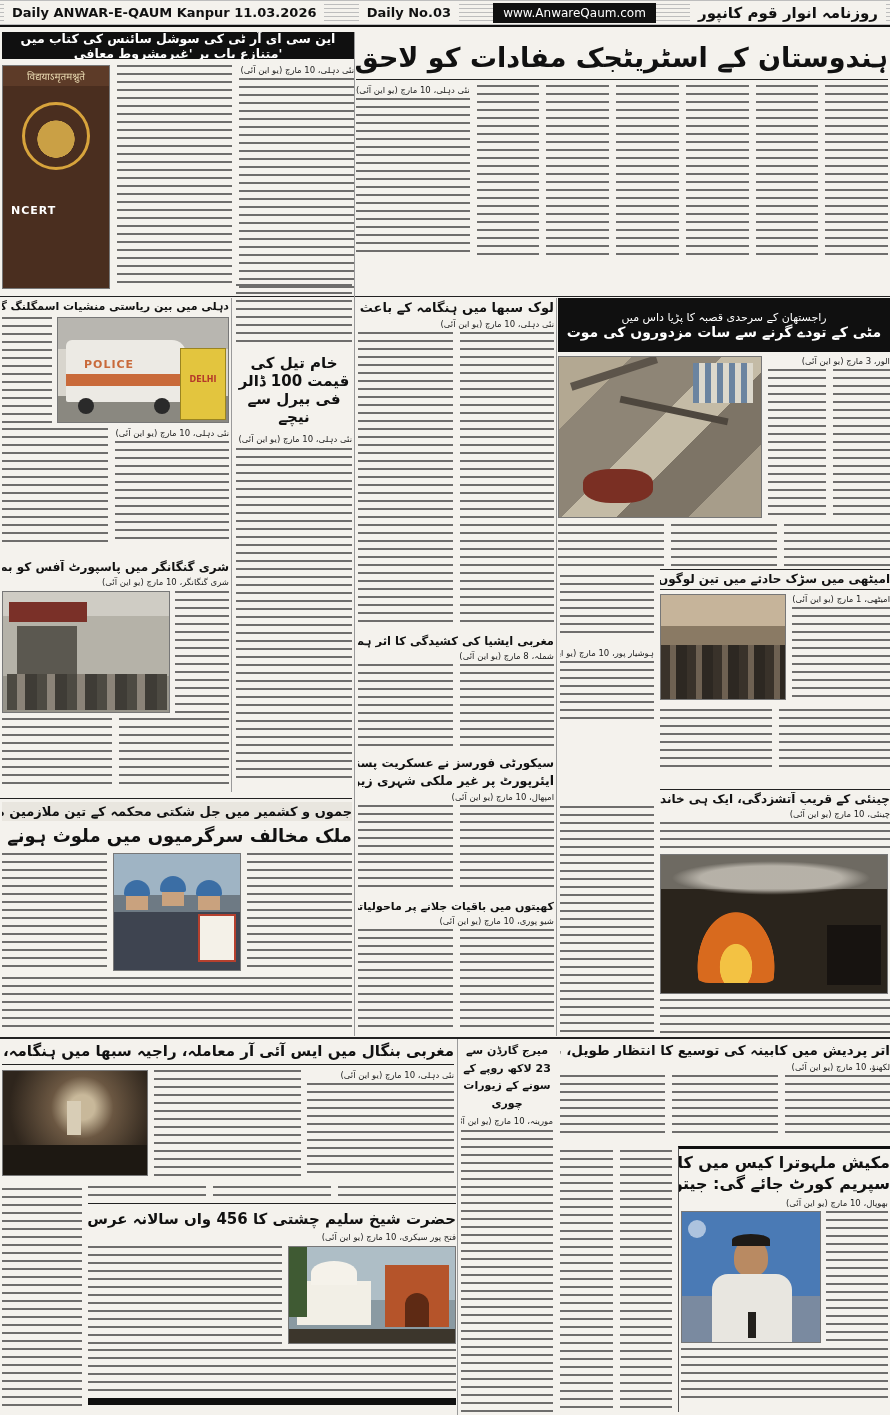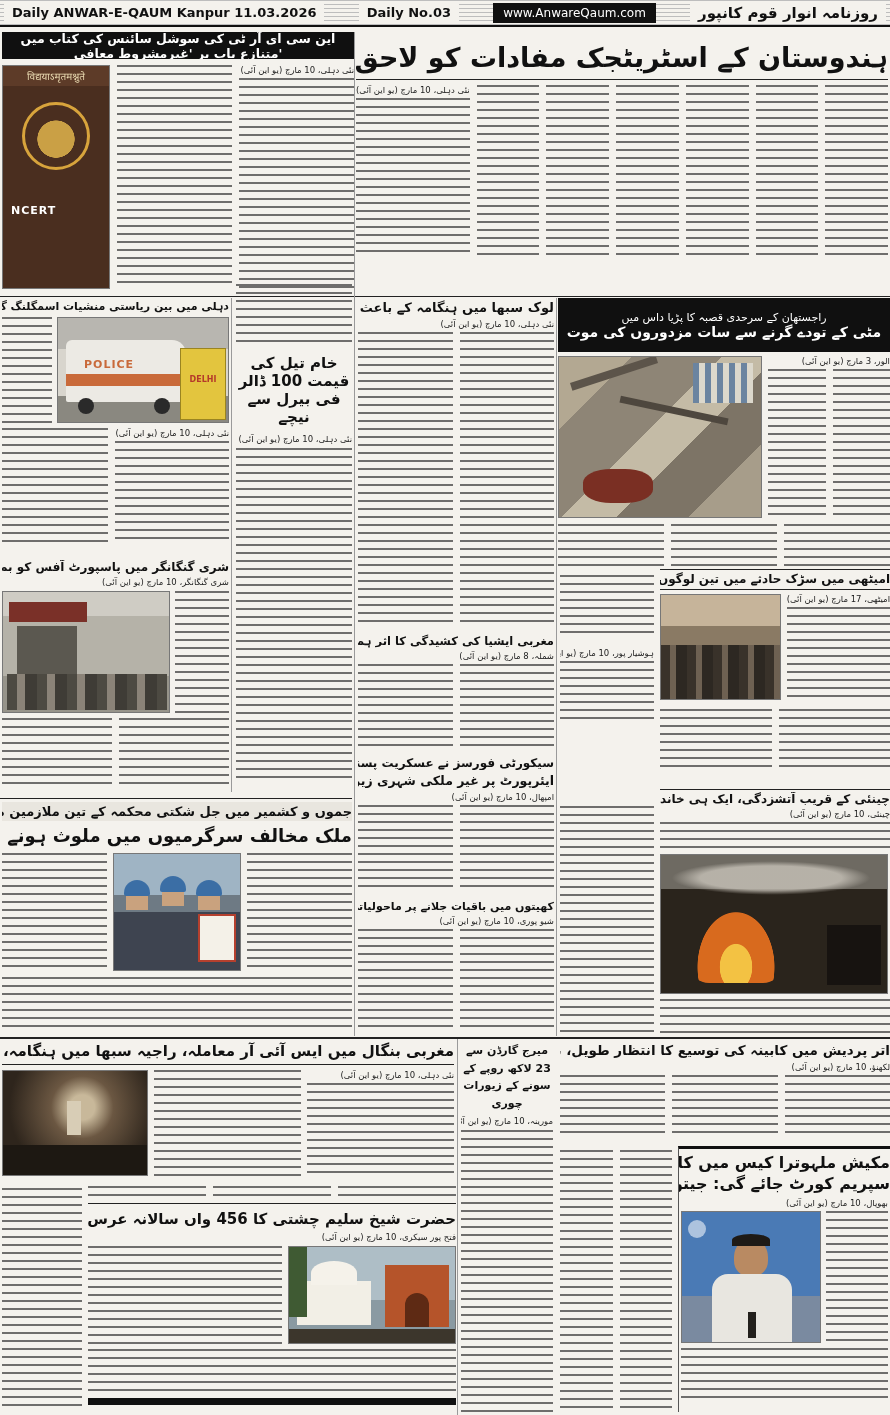--- a/index.html
+++ b/index.html
@@ -218,21 +218,21 @@
     </div>
   </div>
 
   <div class="abs hline" style="top:569px;left:660px;width:230px;"></div>
 
   <div class="abs" style="top:572px;left:660px;width:230px;height:214px;">
     <div class="hl" style="font-size:12px;">امیٹھی میں سڑک حادثے میں تین لوگوں کی موت، چار زخمی</div>
     <div class="hline" style="margin-top:3px;"></div>
     <div style="display:flex;direction:rtl;gap:6px;margin-top:4px;">
       <div style="flex:1;">
-        <div class="dateline">امیٹھی، 17 مارچ (یو این آئی)</div>
+        <div class="dateline">امیٹھی، 1 مارچ (یو این آئی)</div>
         <div class="g" style="height:96px;margin-top:3px;"></div>
       </div>
       <div class="photo" style="width:134px;height:106px;background:linear-gradient(to bottom,#c6b49a 0 30%,#8a7a64 30% 70%,#5e5244 70%);">
         <div style="position:absolute;left:0;bottom:0;width:134px;height:54px;
                     background:repeating-linear-gradient(to right,#39322a 0 9px,#6e6152 9px 15px,#2d2822 15px 26px);"></div>
       </div>
     </div>
     <div class="cols" style="margin-top:6px;height:58px;">
       <div class="g"></div>
       <div class="g"></div>

